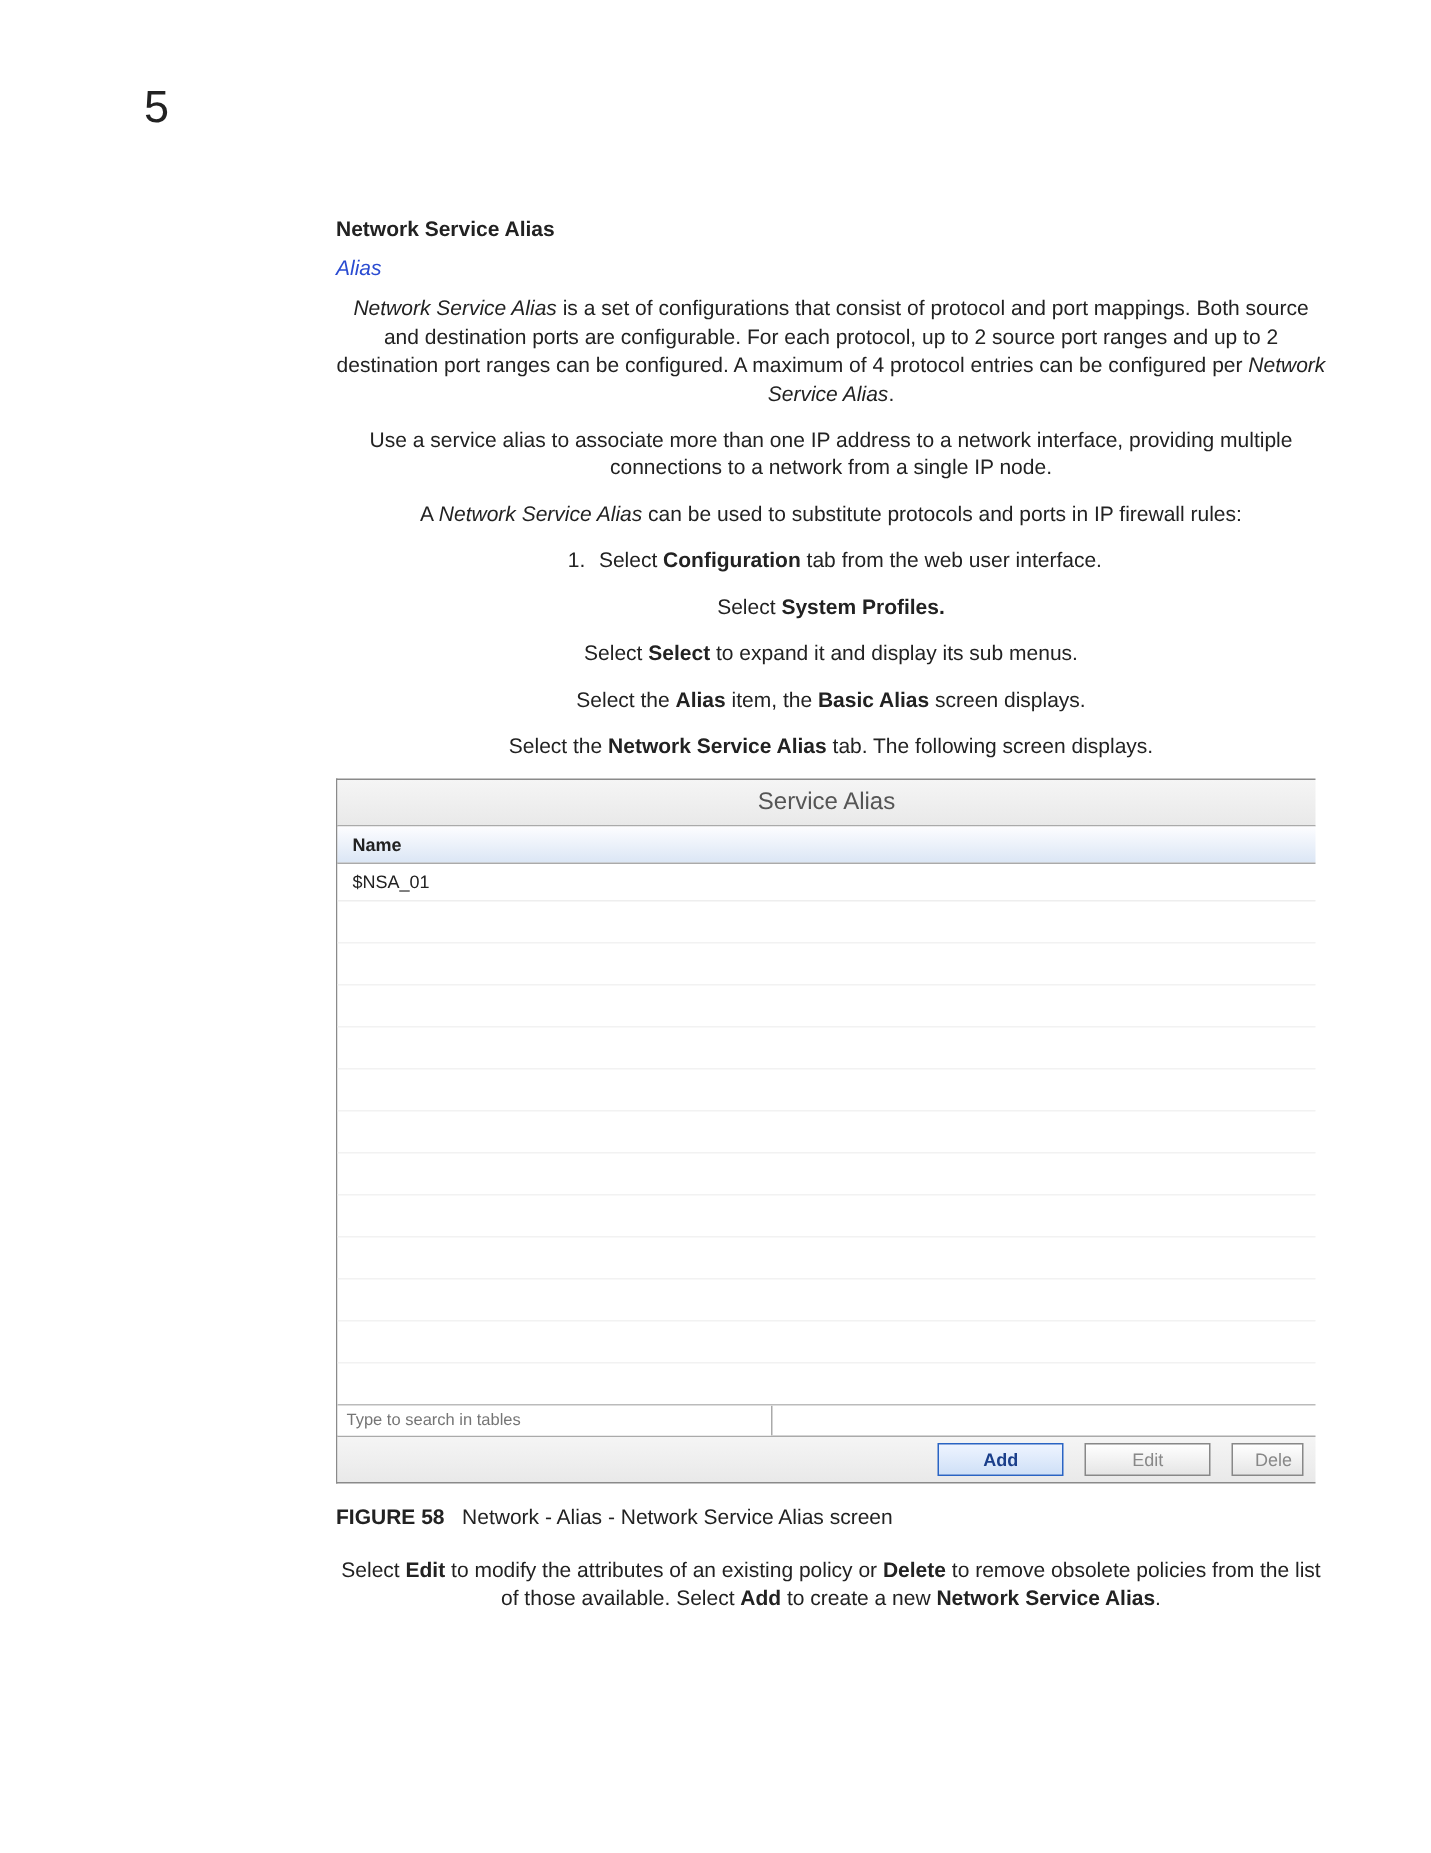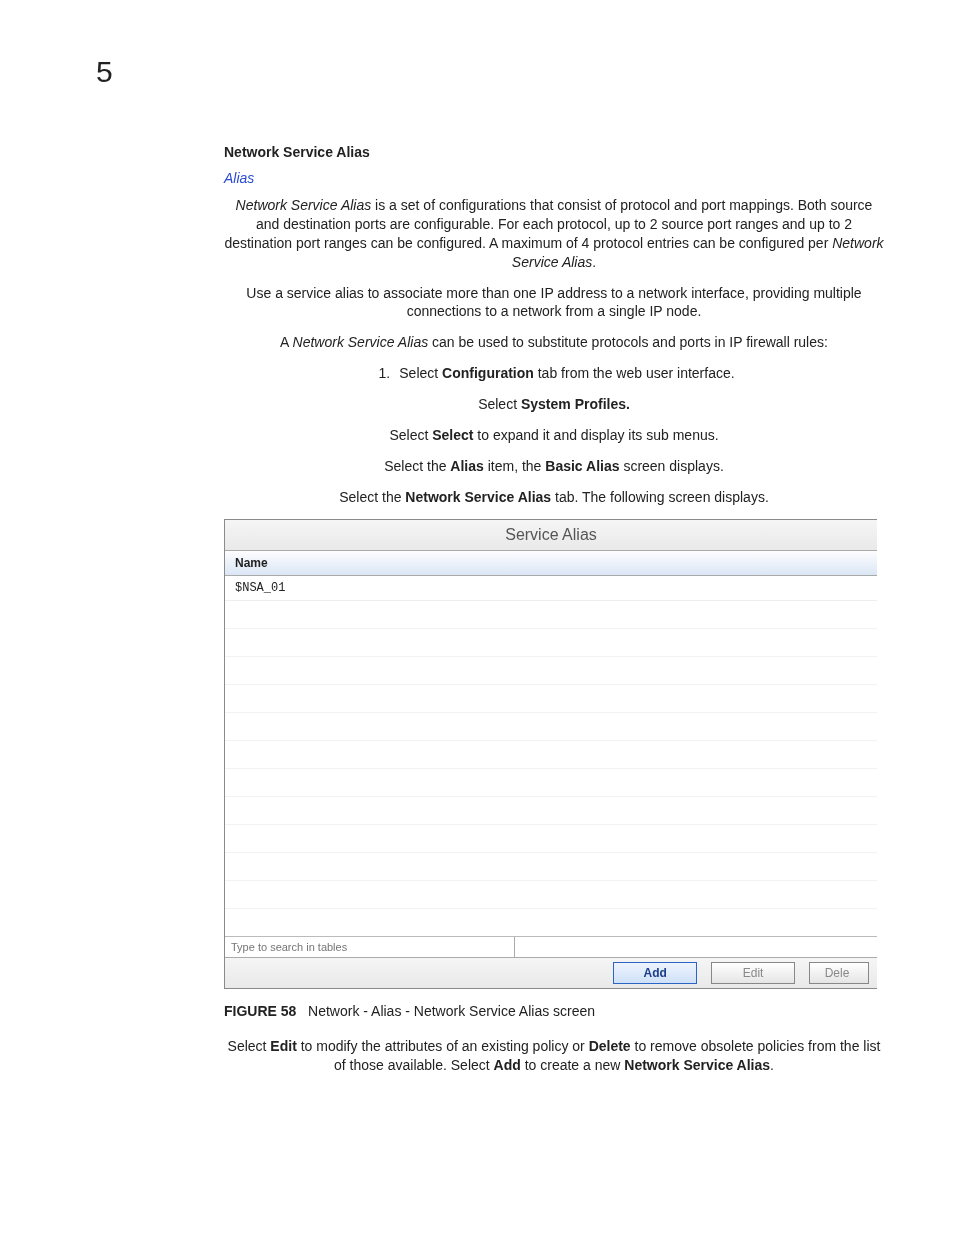--- a/index.html
+++ b/index.html
@@ -68,21 +68,21 @@
     border-bottom: 1px solid #aaa;
   }
   .fig-body {
     height: 360px;
     border-bottom: 1px solid #bbb;
     position: relative;
     background: #fff;
   }
   .fig-row {
     padding: 5px 10px;
-    font-family: Liberation Mono, monospace;
+    font-family: Liberation Sans, sans-serif;
     font-size: 12px;
     border-bottom: 1px solid #eee;
   }
   .fig-stripes div {
     height: 27px;
     border-bottom: 1px solid #f2f2f2;
   }
   .fig-footer1 {
     border-bottom: 1px solid #aaa;
     padding: 0;
@@ -116,21 +116,21 @@
     margin-left: 10px;
     color:#333;
   }
   .btn.primary {
     border: 1px solid #2a64c4;
     color: #1a3e8a;
     background: linear-gradient(#eef4ff,#cfe0f7);
     font-weight: 700;
   }
   .btn.disabled { color:#888; }
-  .btn.cut { padding-right:16px; min-width:30px; }
+  .btn.cut { padding-right:4px; min-width:30px; }
   .caption {
     margin: 14px 0 18px 0;
     font-size: 14px;
   }
 </style>
 </head>
 <body>
 
 <div class="page">
   <div class="chapter-num">5</div>

